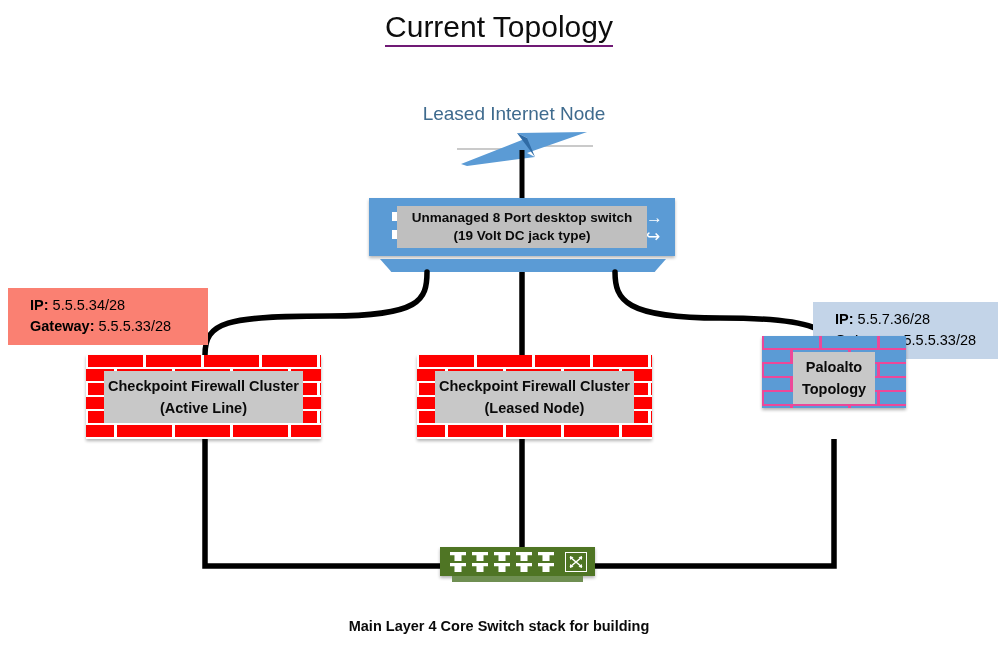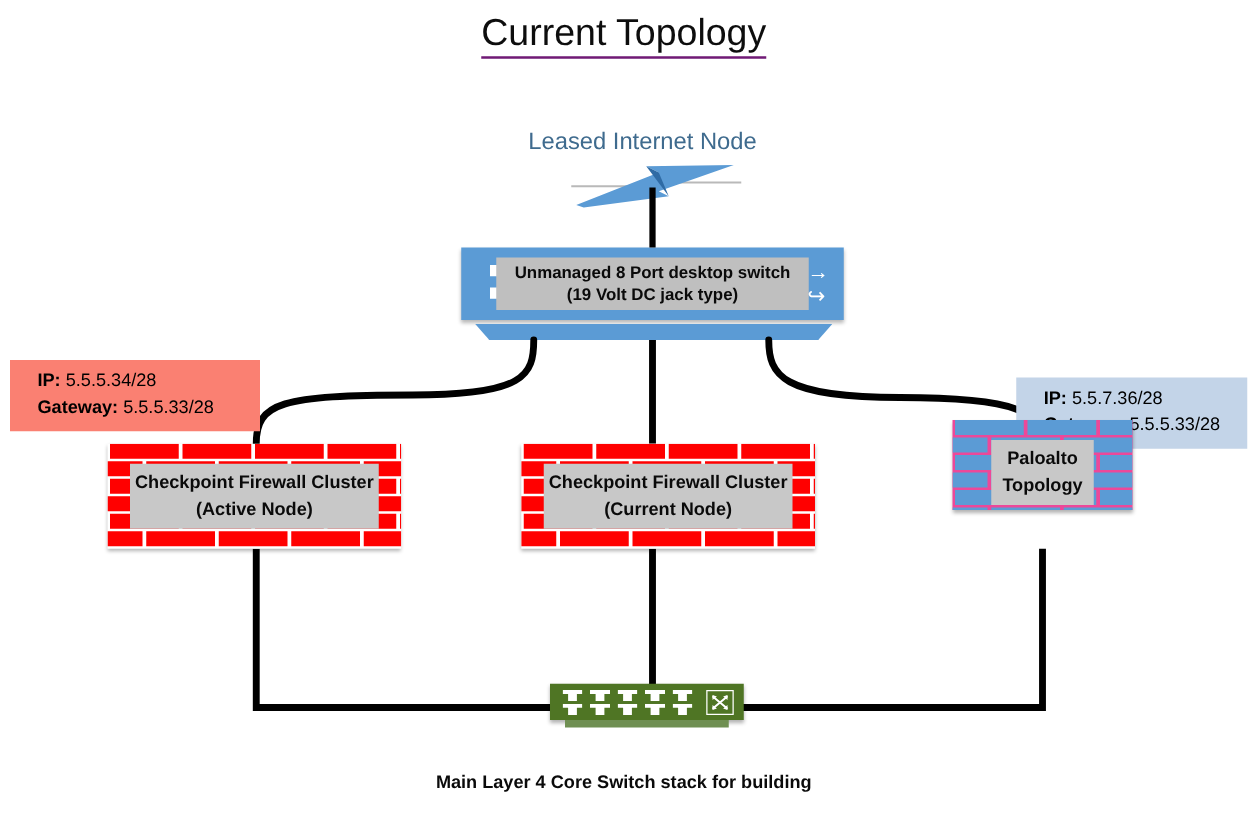--- a/index.html
+++ b/index.html
@@ -358,21 +358,21 @@
         <div class="row" style="top: 70px; position: absolute;">
           <div class="seg" style="left: 0px; width: 27.5px;"></div>
           <div class="seg" style="left: 30.5px; width: 55px;"></div>
           <div class="seg" style="left: 88.5px; width: 55px;"></div>
           <div class="seg" style="left: 146.5px; width: 55px;"></div>
           <div class="seg" style="left: 204.5px; width: 30.5px;"></div>
         </div>
       </div>
     <div class="label">
       <div>Checkpoint Firewall Cluster</div>
-      <div>(Active Node)</div>
+      <div>(Active Line)</div>
     </div>
   </div>
 
   <div class="brick fw-cp-s">
     <div class="rows">
         <div class="row" style="top: 0px; position: absolute;">
           <div class="seg" style="left: 1.5px; width: 55px;"></div>
           <div class="seg" style="left: 59.5px; width: 55px;"></div>
           <div class="seg" style="left: 117.5px; width: 55px;"></div>
           <div class="seg" style="left: 175.5px; width: 55px;"></div>
@@ -409,21 +409,21 @@
         <div class="row" style="top: 70px; position: absolute;">
           <div class="seg" style="left: 0px; width: 27.5px;"></div>
           <div class="seg" style="left: 30.5px; width: 55px;"></div>
           <div class="seg" style="left: 88.5px; width: 55px;"></div>
           <div class="seg" style="left: 146.5px; width: 55px;"></div>
           <div class="seg" style="left: 204.5px; width: 30.5px;"></div>
         </div>
       </div>
     <div class="label">
       <div>Checkpoint Firewall Cluster</div>
-      <div>(Current Node)</div>
+      <div>(Leased Node)</div>
     </div>
   </div>
 
   <div class="brick fw-palo">
     <div class="rows">
         <div class="row" style="top: 0px; position: absolute;">
           <div class="seg" style="left: 1.5px; width: 55px;"></div>
           <div class="seg" style="left: 59.5px; width: 55px;"></div>
           <div class="seg" style="left: 117.5px; width: 26.5px;"></div>
         </div>

